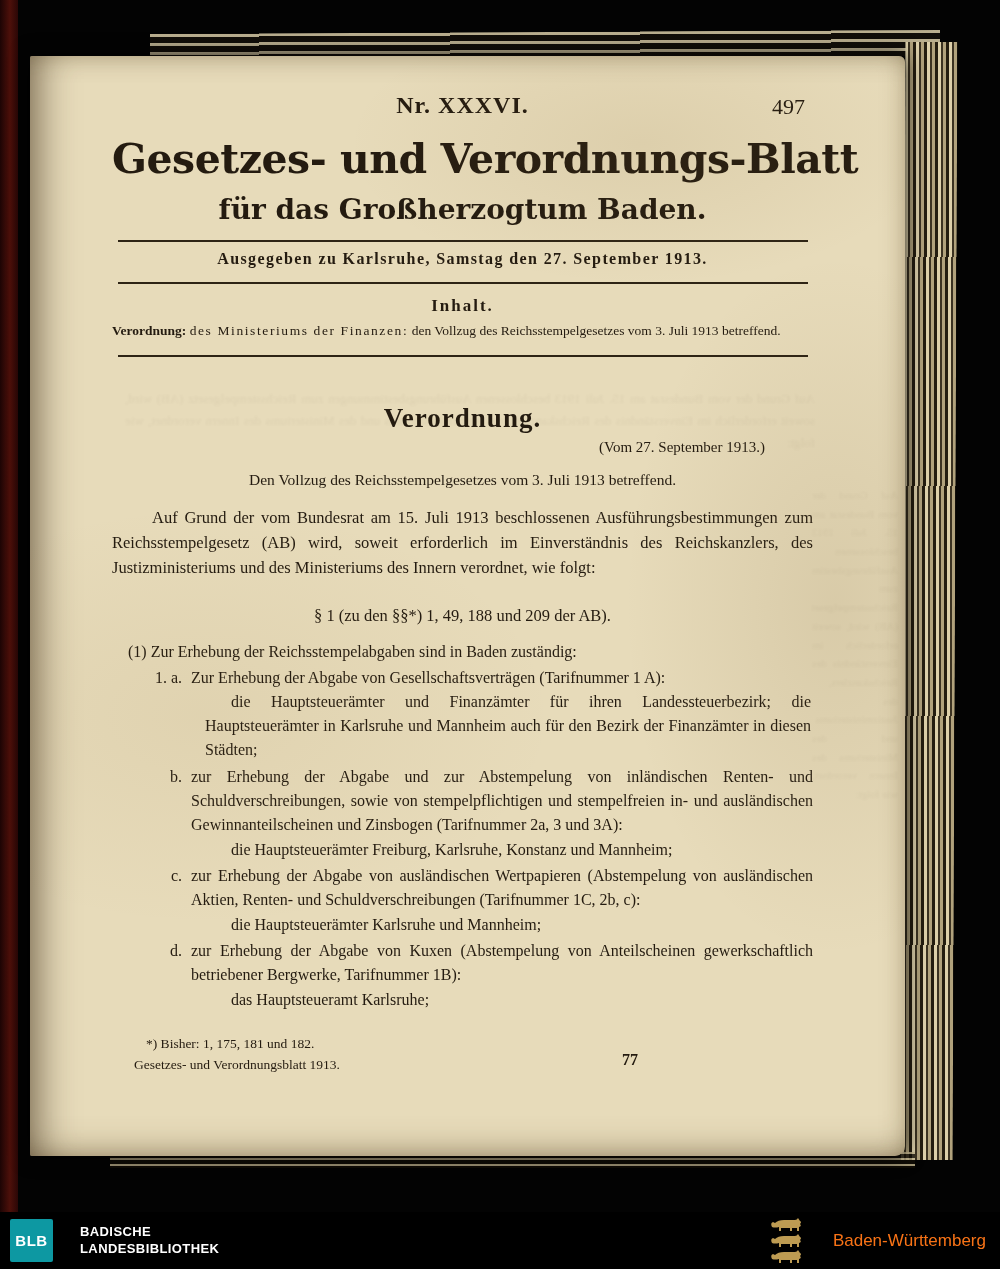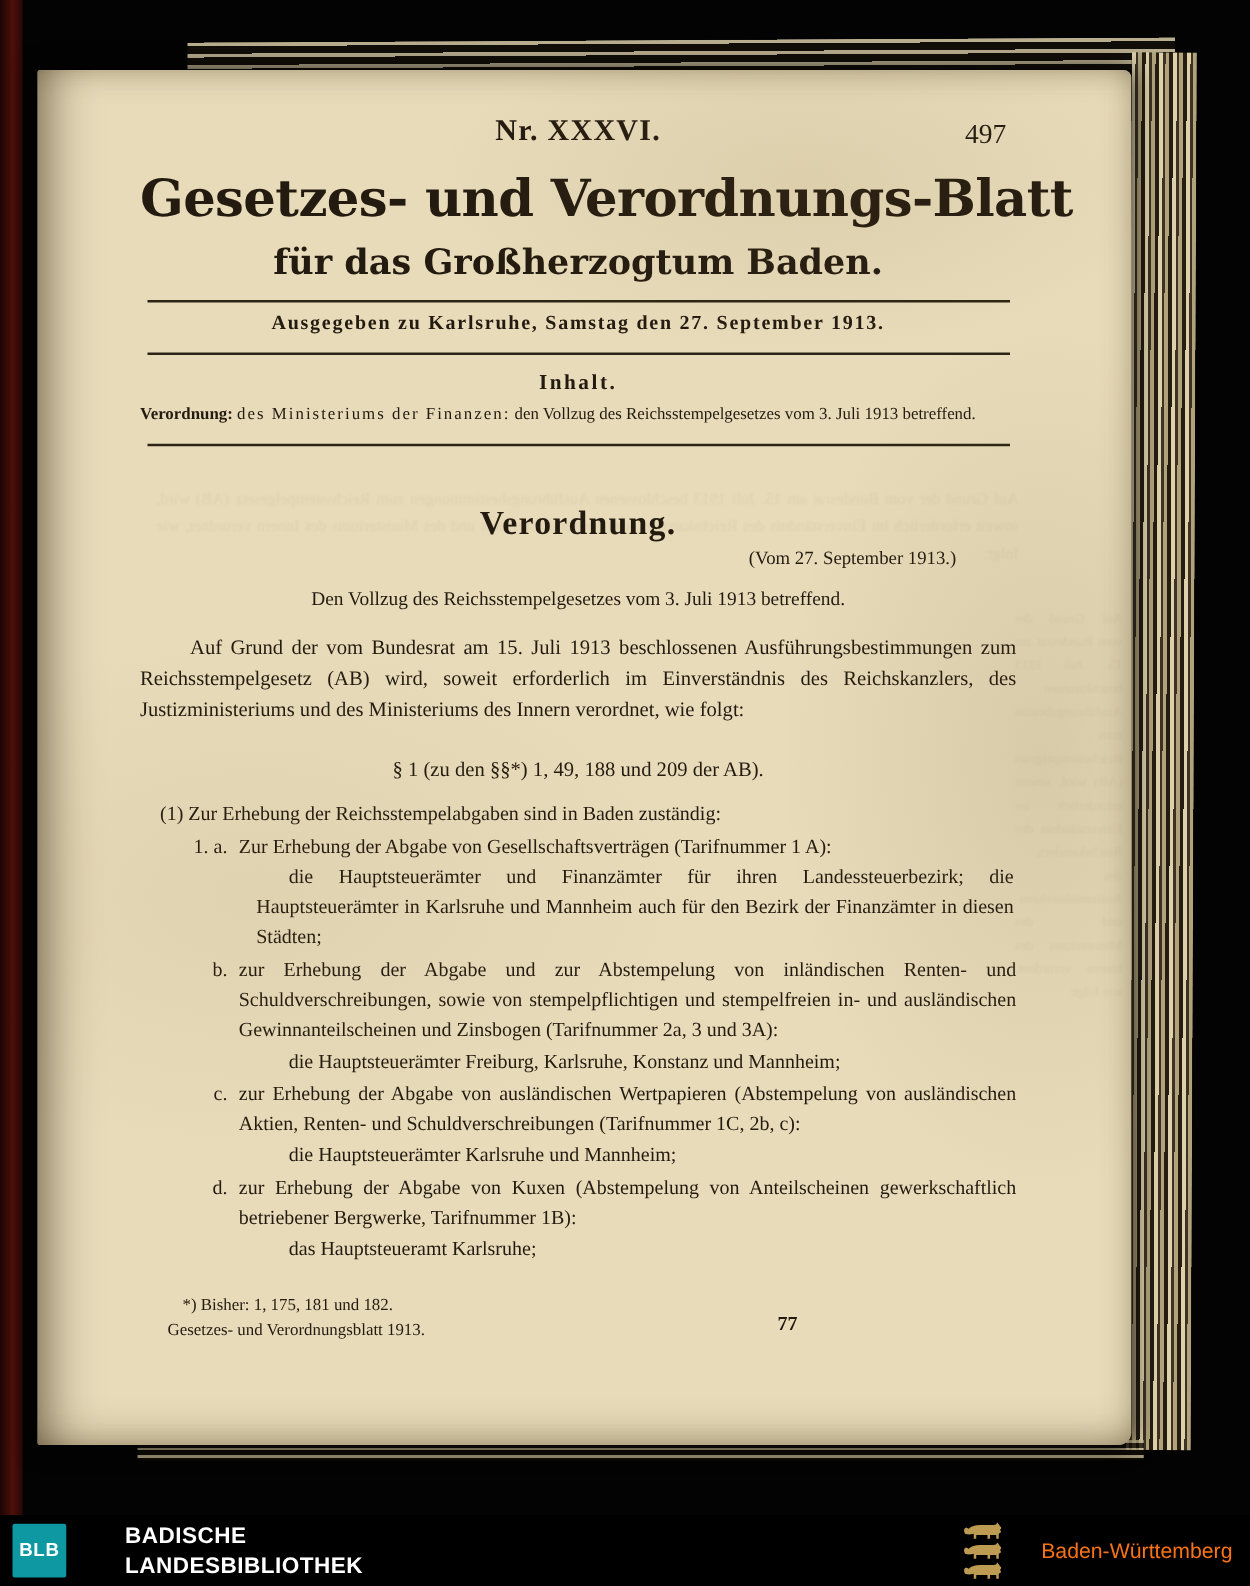--- a/index.html
+++ b/index.html
@@ -128,21 +128,21 @@
     background:#000;
     display:flex; align-items:center;
     padding:0 14px 0 10px; gap:27px;
     font-family:"Liberation Sans","DejaVu Sans",sans-serif;
   }
   .blb-box {
     width:43px; height:43px; border-radius:2px;
     display:flex; align-items:center; justify-content:center;
     color:#fff; font-weight:bold; font-size:15px; letter-spacing:.5px;
   }
-  .lib-name { color:#fff; font-weight:bold; font-size:18px; line-height:1.3; letter-spacing:.4px;margin-left:20px; }
+  .lib-name { color:#fff; font-weight:bold; font-size:13px; line-height:1.3; letter-spacing:.4px; }
   .bar-spacer { flex:1; }
   .arms-icon { display:block; }
   .region-label { color:#f97316; font-size:17px; }
 </style>
 </head>
 <body>
 
 <div class="book-cover-edge"></div>
 <div class="top-page-edges"></div>
 <div class="fore-edge"></div>

